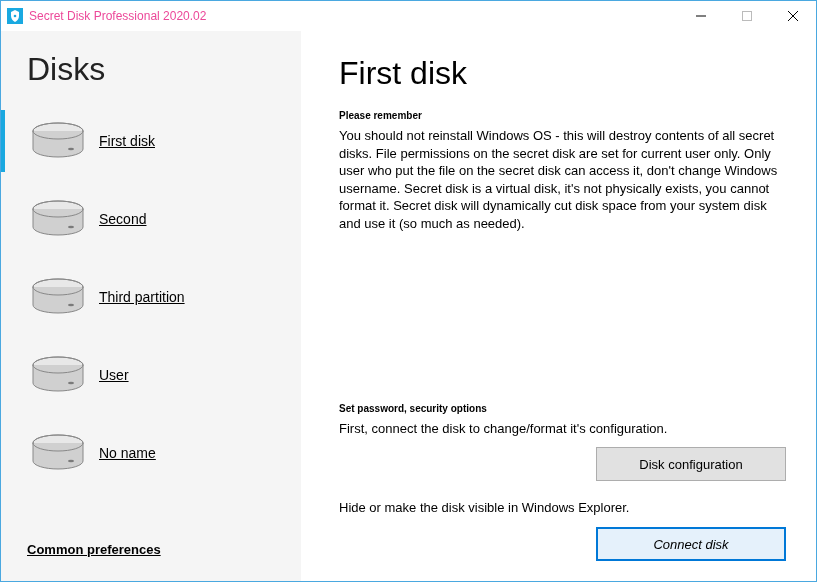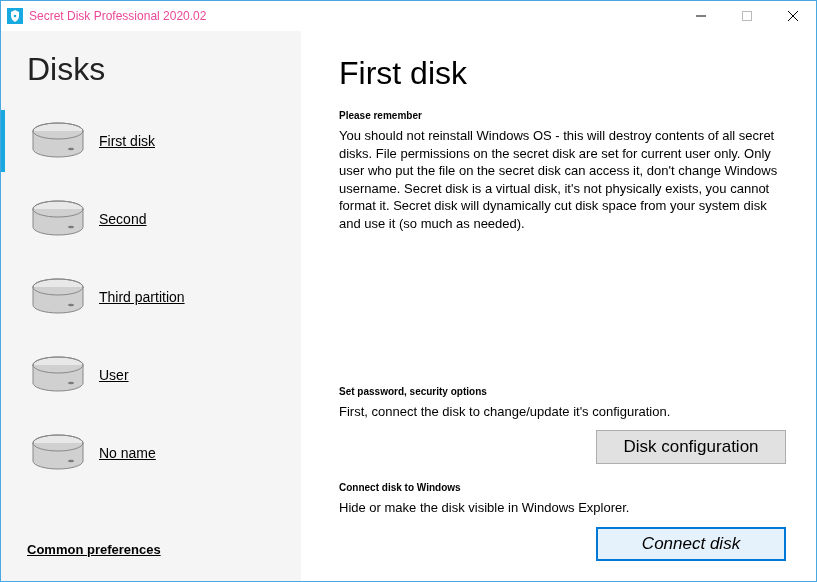--- a/index.html
+++ b/index.html
@@ -22,21 +22,21 @@
   .common-prefs { padding: 0 0 14px 26px; }
   .common-prefs a { color: #000; text-decoration: underline; font-weight: bold; font-size: 13px; cursor: pointer; }
 
   .main { flex: 1; padding: 24px 30px 20px 38px; display: flex; flex-direction: column; }
   .main h1 { font-size: 32px; font-weight: 400; margin-bottom: 18px; }
   .main h3 { font-size: 10px; font-weight: bold; margin-bottom: 6px; }
   .main p { font-size: 13px; line-height: 1.35; margin-bottom: 8px; }
   .section { margin-bottom: 18px; }
   .spacer-v { flex: 1; }
   .btn-row { display: flex; justify-content: flex-end; margin-top: 10px; }
-  .btn { min-width: 190px; height: 34px; background: #e1e1e1; border: 1px solid #adadad; font-size: 17px; cursor: pointer; }
+  .btn { min-width: 190px; height: 34px; background: #e1e1e1; border: 1px solid #adadad; font-size: 13px; cursor: pointer; }
   .btn.primary { background: #e5f1fb; border: 2px solid #0078d7; font-style: italic; }
 </style>
 </head>
 <body>
 
 <div class="titlebar">
   <span class="app-icon">
     <svg width="16" height="16" viewBox="0 0 16 16">
         <rect width="16" height="16" fill="#19a9e1"></rect>
         <path d="M8 2 L12 4 V8 C12 11 10 13 8 14 C6 13 4 11 4 8 V4 Z" fill="#fff"></path>
@@ -133,27 +133,26 @@
 
     <div class="section">
       <h3>Please remember</h3>
       <p>You should not reinstall Windows OS - this will destroy contents of all secret disks. File permissions on the secret disk are set for current user only. Only user who put the file on the secret disk can access it, don't change Windows username. Secret disk is a virtual disk, it's not physically exists, you cannot format it. Secret disk will dynamically cut disk space from your system disk and use it (so much as needed).</p>
     </div>
 
     <div class="spacer-v"></div>
 
     <div class="section">
       <h3>Set password, security options</h3>
-      <p>First, connect the disk to change/update it's configuration.</p>
+      <p>First, connect the disk to change/format it's configuration.</p>
       <div class="btn-row">
         <button class="btn">Disk configuration</button>
       </div>
     </div>
 
     <div class="section" style="margin-bottom:0;">
-      <h3>Connect disk to Windows</h3>
       <p>Hide or make the disk visible in Windows Explorer.</p>
       <div class="btn-row">
         <button class="btn primary">Connect disk</button>
       </div>
     </div>
   </div>
 </div>
 
 </body></html>

